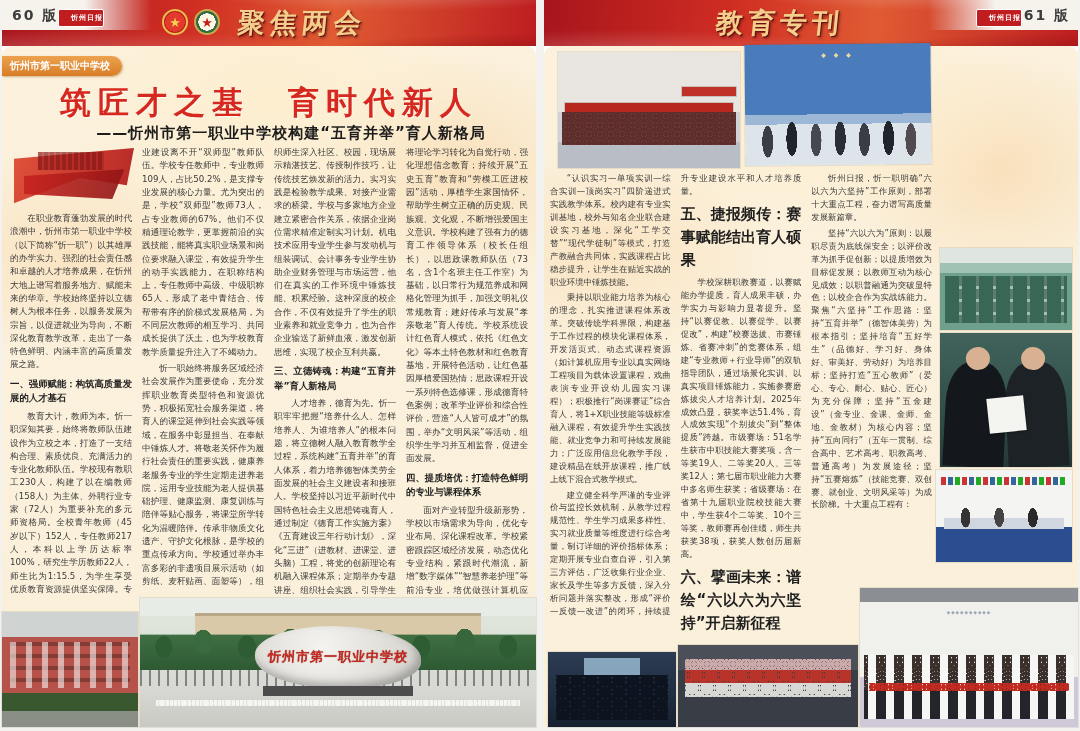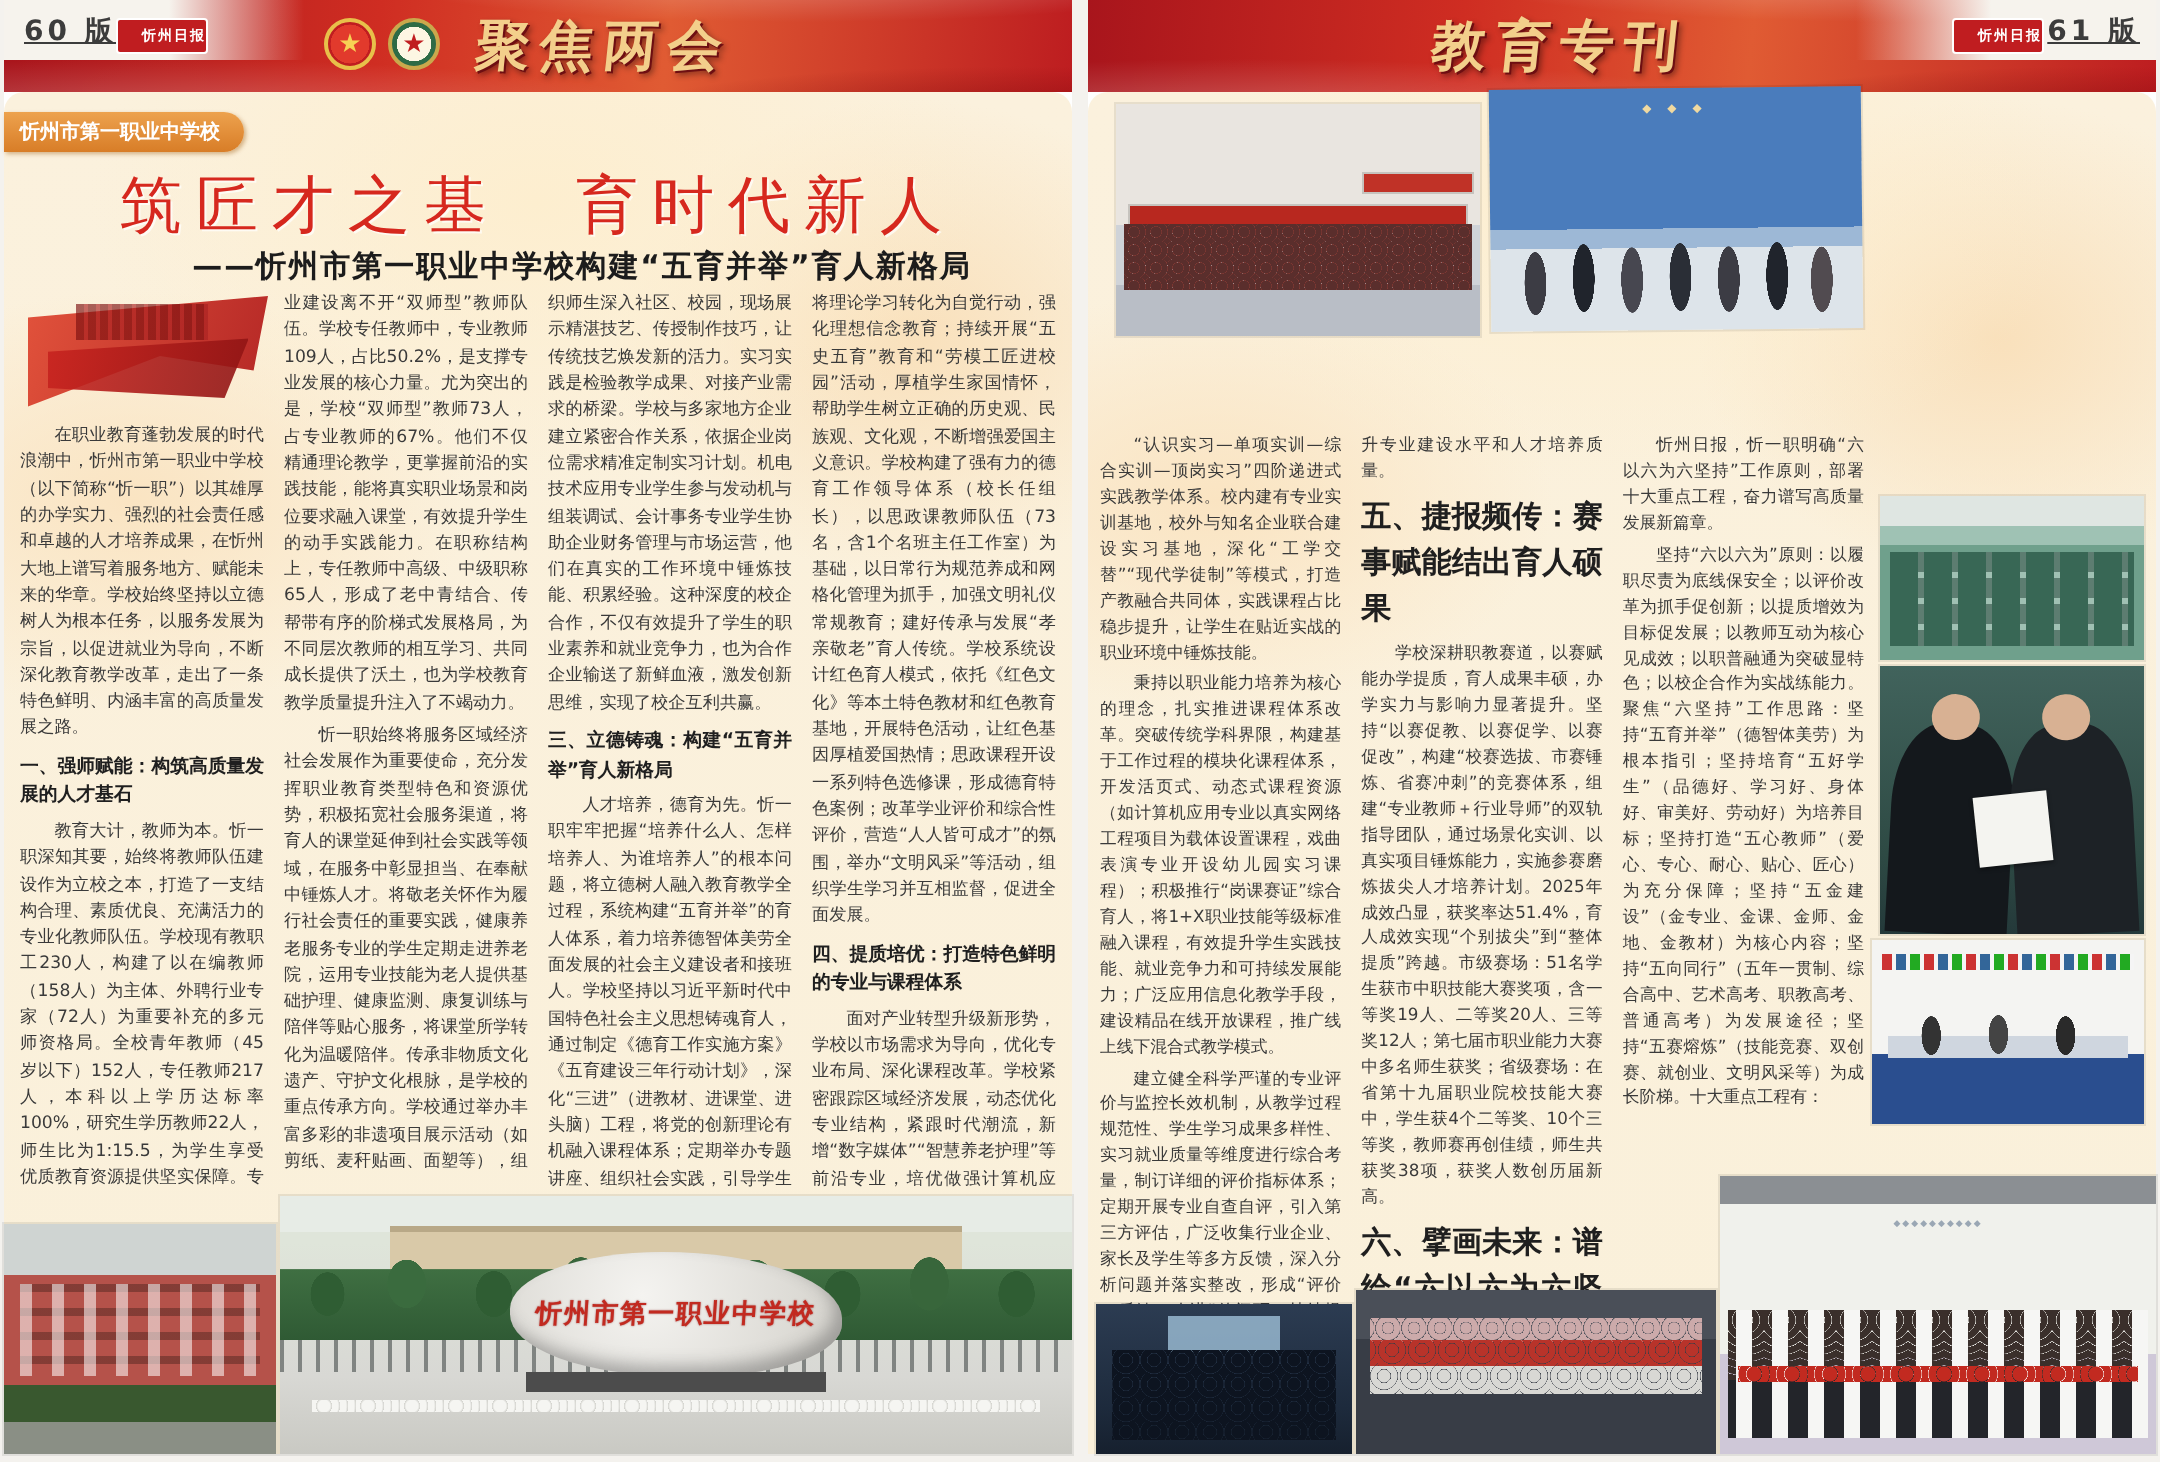--- a/index.html
+++ b/index.html
@@ -15,21 +15,21 @@
     background:
       radial-gradient(90% 120% at 15% 130%, rgba(255,255,255,.28), transparent 55%),
       radial-gradient(70% 90% at 75% -30%, rgba(255,255,255,.30), transparent 60%),
       radial-gradient(60% 80% at 95% 120%, rgba(120,6,10,.45), transparent 60%),
       linear-gradient(96deg,#a8151c,#cf2d22 35%,#e05b33 62%,#bd1d20);
   }
   .corner-light { position:absolute; top:0; height:30px; width:150px;
     background:linear-gradient(to right,#f6f3ed 55%,rgba(246,243,237,0)); }
   .banner.flip .corner-light { right:0; left:auto;
     background:linear-gradient(to left,#f6f3ed 55%,rgba(246,243,237,0)); }
-  .page-num { position:absolute; top:7px; font-size:14px; font-weight:bold; color:#3c3c3c; letter-spacing:2px;text-decoration:underline; }
+  .page-num { position:absolute; top:7px; font-size:14px; font-weight:bold; color:#3c3c3c; letter-spacing:2px; }
   .brand-box { position:absolute; top:9px; width:46px; height:18px; background:#c01d20; border:1px solid #fff;
     border-radius:2px; color:#fff; font-size:7px; font-weight:bold; text-align:right; line-height:16px; letter-spacing:1px; }
   .calli { position:absolute; top:5px; font-size:27px; font-weight:bold; color:#f3cf8b;
     letter-spacing:5px; transform:skewX(-6deg);
     text-shadow:1px 1px 0 #6e0e12, 2px 2px 3px rgba(0,0,0,.45); }
   .emblem { position:absolute; top:9px; width:26px; height:26px; border-radius:50%;
     display:flex; align-items:center; justify-content:center; font-size:13px; }
   .emblem.nat { background:radial-gradient(#e23a2c 62%, #c01d20 63%); border:2px solid #e8c04a; color:#f7d154; }
   .emblem.cppcc { background:radial-gradient(#fdf6e3 55%, #2e6b46 56%); border:2px solid #caa84c; color:#c01d20; }
 
@@ -40,33 +40,33 @@
       radial-gradient(40% 25% at 85% 18%, #f9e0bb, transparent 70%),
       radial-gradient(45% 22% at 12% 30%, #fae4c2, transparent 70%),
       linear-gradient(#fbf1dd,#faf0da);
     border-radius:10px 10px 0 0; }
 
   
   .kicker { position:absolute; top:56px; left:0; padding:3px 12px 3px 8px; z-index:3;
     background:linear-gradient(#eda24e,#d87d27); color:#fff; font-size:10px; font-weight:bold;
     border-radius:0 12px 12px 0; box-shadow:1px 1px 2px rgba(150,80,0,.4); }
   .headline { position:absolute; top:82px; left:0; right:0; text-align:center; z-index:2;
-    font-size:31px; font-weight:normal; color:#d6281e; letter-spacing:7px;
+    font-size:31px; font-weight:bold; color:#d6281e; letter-spacing:7px;
     text-shadow:1px 1px 0 rgba(255,255,255,.7); }
   .subhead { position:absolute; top:124px; left:0; right:0; text-align:center; z-index:2;
     font-size:15px; font-weight:bold; color:#1c1c1c; letter-spacing:1px;padding-left:44px; }
 
   
   .cols { position:absolute; overflow:hidden; column-gap:10px; column-fill:auto;
     text-align:justify; color:#3a3a3a; }
   .cols p { margin:0 0 3px; text-indent:2em; }
   .cols h4 { font-weight:bold; color:#1f1f1f; margin:5px 0 4px; text-indent:0; }
   .left-cols { left:8px; right:8px; top:146px; height:452px; column-count:4; font-size:8.6px; line-height:1.55; }
   .left-cols h4 { font-size:9.4px; }
-  .right-cols { left:6px; width:382px; top:172px; height:470px; column-count:3; font-size:8.4px; line-height:1.54;margin-top:44px; }
+  .right-cols { left:6px; width:382px; top:172px; height:470px; column-count:3; font-size:8.4px; line-height:1.54; }
   .right-cols h4 { font-size:15px; }
   .graphic-spacer { height:66px; }
 
   
   .ribbon { position:absolute; left:12px; top:148px; width:120px; height:60px; z-index:2; }
   .ribbon .r1 { position:absolute; inset:0; background:linear-gradient(110deg,#e04a33,#b01c1c);
     clip-path:polygon(0 18%, 100% 0, 94% 62%, 55% 50%, 0 92%); opacity:.95; }
   .ribbon .r2 { position:absolute; left:8%; top:30%; width:84%; height:55%;
     background:linear-gradient(100deg,#c8231f,#8f1414);
     clip-path:polygon(0 30%, 100% 10%, 88% 100%, 0 85%); opacity:.9; }

